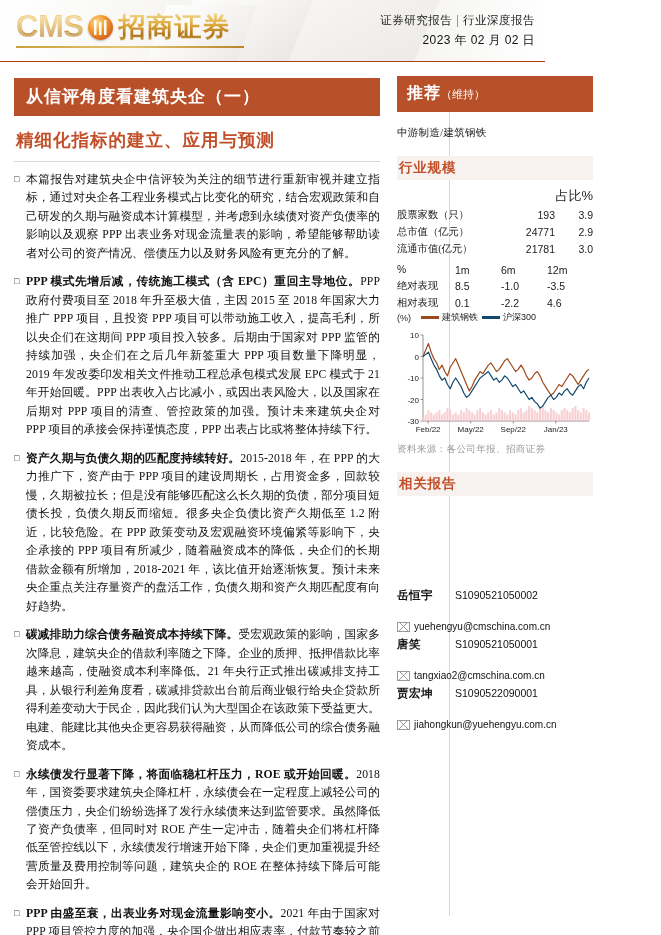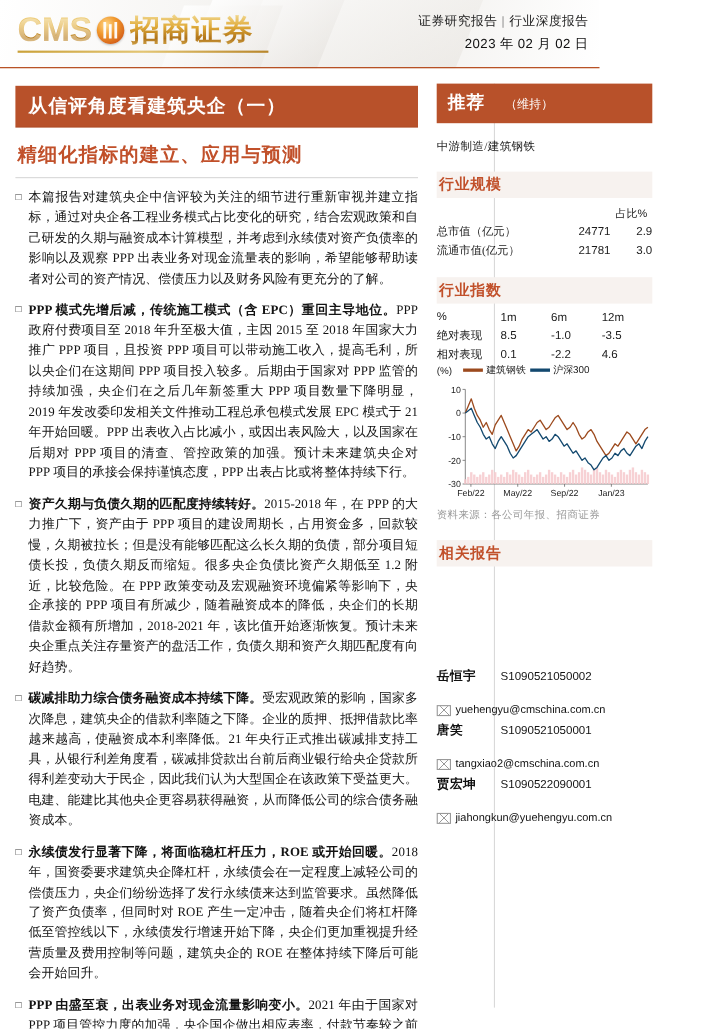--- a/index.html
+++ b/index.html
@@ -71,33 +71,33 @@
   .bullets{margin-top:9px;}
   .bullet{display:flex;margin-bottom:10px;line-height:1.58;}
   .bullet .mark{flex:0 0 12px;font-size:9px;line-height:1.9;color:#333;}
   .bullet .txt{font-size:11.7px;text-align:justify;letter-spacing:.1px;color:#131313;}
   .bullet .txt b{font-weight:bold;}
   .risk .txt{font-weight:bold;margin-left:44px;}
 
   
   .rec-bar{background:#b8512a;color:#fff;padding:7px 10px 8px 10px;}
   .rec-bar .main{font-weight:bold;font-size:16px;letter-spacing:1px;}
-  .rec-bar .sub{font-size:11px;margin-left:18px;}
+  .rec-bar .sub{font-size:11px;margin-left:0;}
   .sector{margin-top:14px;font-size:10.5px;color:#222;letter-spacing:.3px;}
   .sec-head{margin-top:16px;color:#c1502a;font-weight:bold;font-size:13.5px;
     letter-spacing:.8px;background:#f7f2ef;padding:3px 2px 3px 2px;}
   table.side{width:100%;border-collapse:collapse;margin-top:5px;
     font-size:10.3px;color:#1c1c1c;}
   table.side td{padding:1.5px 0;white-space:nowrap;}
   table.side td.lbl{text-align:left;}
   table.side td.num{text-align:right;
     font-family:"Liberation Sans","DejaVu Sans",sans-serif;font-size:10.5px;}
   table.side td.pct{text-align:right;width:38px;
     font-family:"Liberation Sans","DejaVu Sans",sans-serif;font-size:10.5px;}
-  table.side tr.hdr td{text-align:center;font-size:10px;}
+  table.side tr.hdr td{text-align:right;font-size:13px;}
   table.idx{width:100%;border-collapse:collapse;margin-top:5px;font-size:10.3px;}
   table.idx td{padding:1.5px 0;}
   table.idx td.lbl{text-align:left;width:58px;}
   table.idx td.v{text-align:left;width:46px;
     font-family:"Liberation Sans","DejaVu Sans",sans-serif;font-size:10.5px;}
   table.idx tr.hdr td{font-family:"Liberation Sans","DejaVu Sans",sans-serif;}
 
   
   .chart-box{margin-top:7px;position:relative;width:196px;height:108px;}
   .chart-legend{display:flex;align-items:center;gap:4px;font-size:9px;
@@ -208,33 +208,37 @@
 
       <div class="sec-head">行业规模</div>
       <table class="side">
         <tbody>
             <tr class="hdr">
           <td class="lbl"></td>
           <td class="num"></td>
           <td class="pct">占比%</td>
         </tr>
         <tr>
+          <td class="lbl">股票家数（只）</td>
+          <td class="num">193</td>
+          <td class="pct">3.9</td>
+        </tr>
+        <tr>
           <td class="lbl">总市值（亿元）</td>
           <td class="num">24771</td>
           <td class="pct">2.9</td>
         </tr>
         <tr>
           <td class="lbl">流通市值(亿元）</td>
           <td class="num">21781</td>
           <td class="pct">3.0</td>
         </tr>
       </tbody>
         </table>
 
-      <div class="sec-head">行业指数</div>
       <table class="idx">
         <tbody>
             <tr class="hdr">
           <td class="lbl">%</td>
           <td class="v">1m</td>
           <td class="v">6m</td>
           <td class="v">12m</td>
         </tr>
         <tr>
           <td class="lbl">绝对表现</td>

